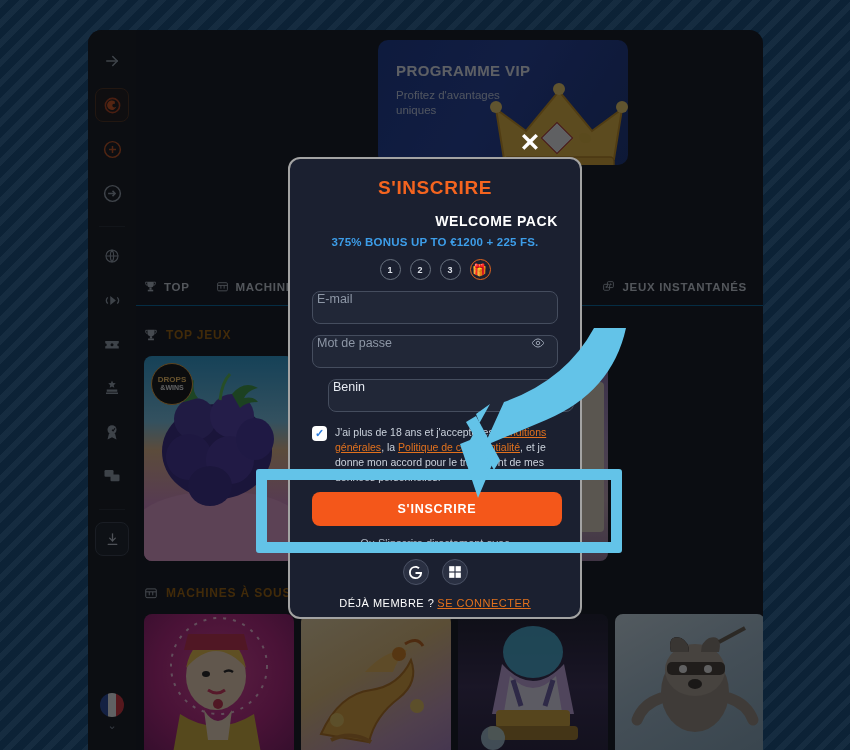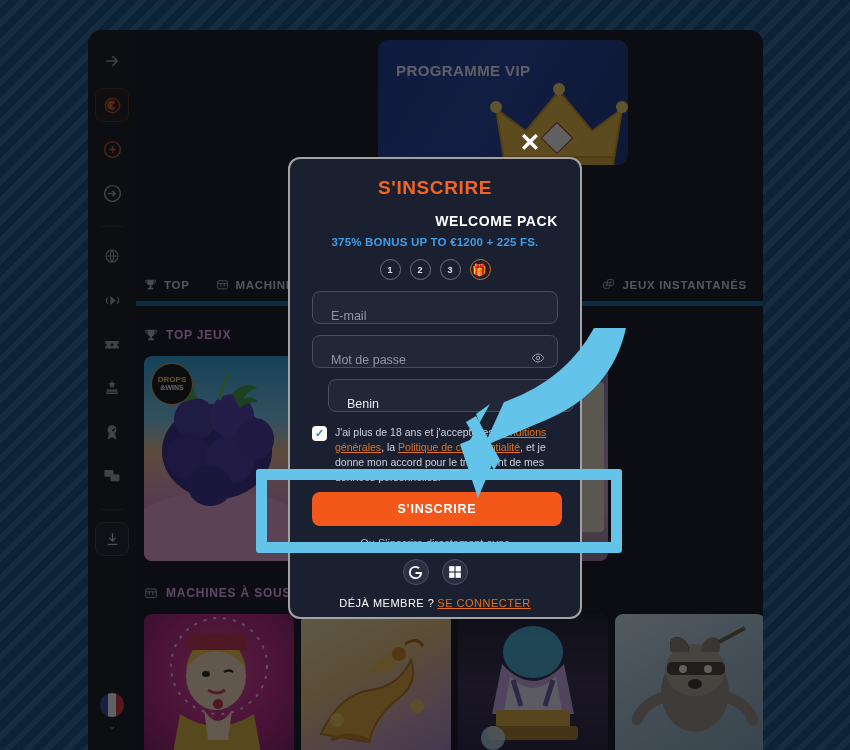--- a/index.html
+++ b/index.html
@@ -64,34 +64,34 @@
   .close-x {
     position:absolute; left:516px; top:128px; width:28px; height:28px;
     color:#fff; font-size:25px; font-weight:bold; line-height:28px;
     text-align:center; z-index:30; cursor:pointer;
   }
 
   
   .navbar {
     position:absolute; left:0; top:238px; width:100%; height:38px;
     display:flex; align-items:center; gap:26px; padding-left:8px;
-    border-bottom:5px solid #0369a1;
+    border-bottom:1px solid #0369a1;
   }
   .nav-tab {
     display:flex; align-items:center; gap:7px;
     color:#cfd5de; font-size:11.5px; font-weight:bold; letter-spacing:.7px;
     white-space:nowrap;
   }
   .nav-tab.right { position:absolute; right:16px; }
   .nav-ico { color:#b3bac4; display:flex; }
 
   
   .sec-head {
     position:absolute; left:8px; display:flex; align-items:center; gap:8px;
-    color:#f0abfc; font-size:12px; font-weight:bold; letter-spacing:.8px;
+    color:#a16207; font-size:12px; font-weight:bold; letter-spacing:.8px;
   }
   .sec-head .nav-ico { color:#aeb5c0; }
   #sec-top { top:298px; }
   #sec-slots { top:556px; }
 
   
   .tile-row { position:absolute; left:8px; display:flex; gap:7px; }
   #row-top { top:326px; }
   #row-slots { top:584px; }
   .tile {
@@ -135,21 +135,21 @@
   .step {
     width:21px; height:21px; border-radius:50%; border:1px solid #69727f;
     color:#dfe3ea; font-size:9px; font-weight:bold;
     display:flex; align-items:center; justify-content:center;
   }
   .step.gift { border-color:#e2651f; font-size:12px; }
 
   .field {
     width:100%; height:33px; margin-top:11px; border-radius:8px;
     border:1px solid #454d5e; background:#212737;
-    display:flex; align-items:flex-end; padding:0 18px;
+    display:flex; align-items:flex-start; padding:0 4px;
     color:#8e97a6; font-size:12.5px; position:relative;
   }
   .field .eye, .field .caret {
     position:absolute; right:12px; color:#9aa3b2; font-size:11px;
   }
   .field.filled { color:#e6eaf1;margin-left:16px; }
 
   .consent {
     display:flex; gap:8px; margin-top:13px;
     color:#cbd2dc; font-size:10.5px; line-height:15px;
@@ -278,20 +278,21 @@
         <i style="background:#f2f2f2"></i>
         <i style="background:#d8343c"></i>
     </div>
     <div class="chev-small" style="margin-bottom:18px">⌄</div>
   </div>
 
   <div class="content">
 
     <div class="vip-banner">
       <div class="vip-title">PROGRAMME VIP</div>
+      <div class="vip-sub">Profitez d'avantages uniques</div>
       <svg class="crown" viewBox="0 0 150 110">
         <path d="M20 90 L12 40 L42 62 L75 22 L108 62 L138 40 L130 90 Z" fill="#e8b740" stroke="#c89220" stroke-width="2"></path>
         <rect x="20" y="88" width="110" height="16" rx="4" fill="#d9a634" stroke="#b8841c" stroke-width="1.5"></rect>
         <circle cx="12" cy="38" r="6" fill="#f2cf6a"></circle>
           <circle cx="75" cy="20" r="6" fill="#f2cf6a"></circle>
           <circle cx="138" cy="38" r="6" fill="#f2cf6a"></circle>
         <rect x="62" y="58" width="22" height="22" transform="rotate(45 73 69)" fill="#f0f0f0" stroke="#b03030" stroke-width="1"></rect>
         <path d="M95 66 a7 7 0 0 1 12 6 a7 7 0 0 1-12-6z" fill="#e2b63c"></path>
       </svg>
     </div>

